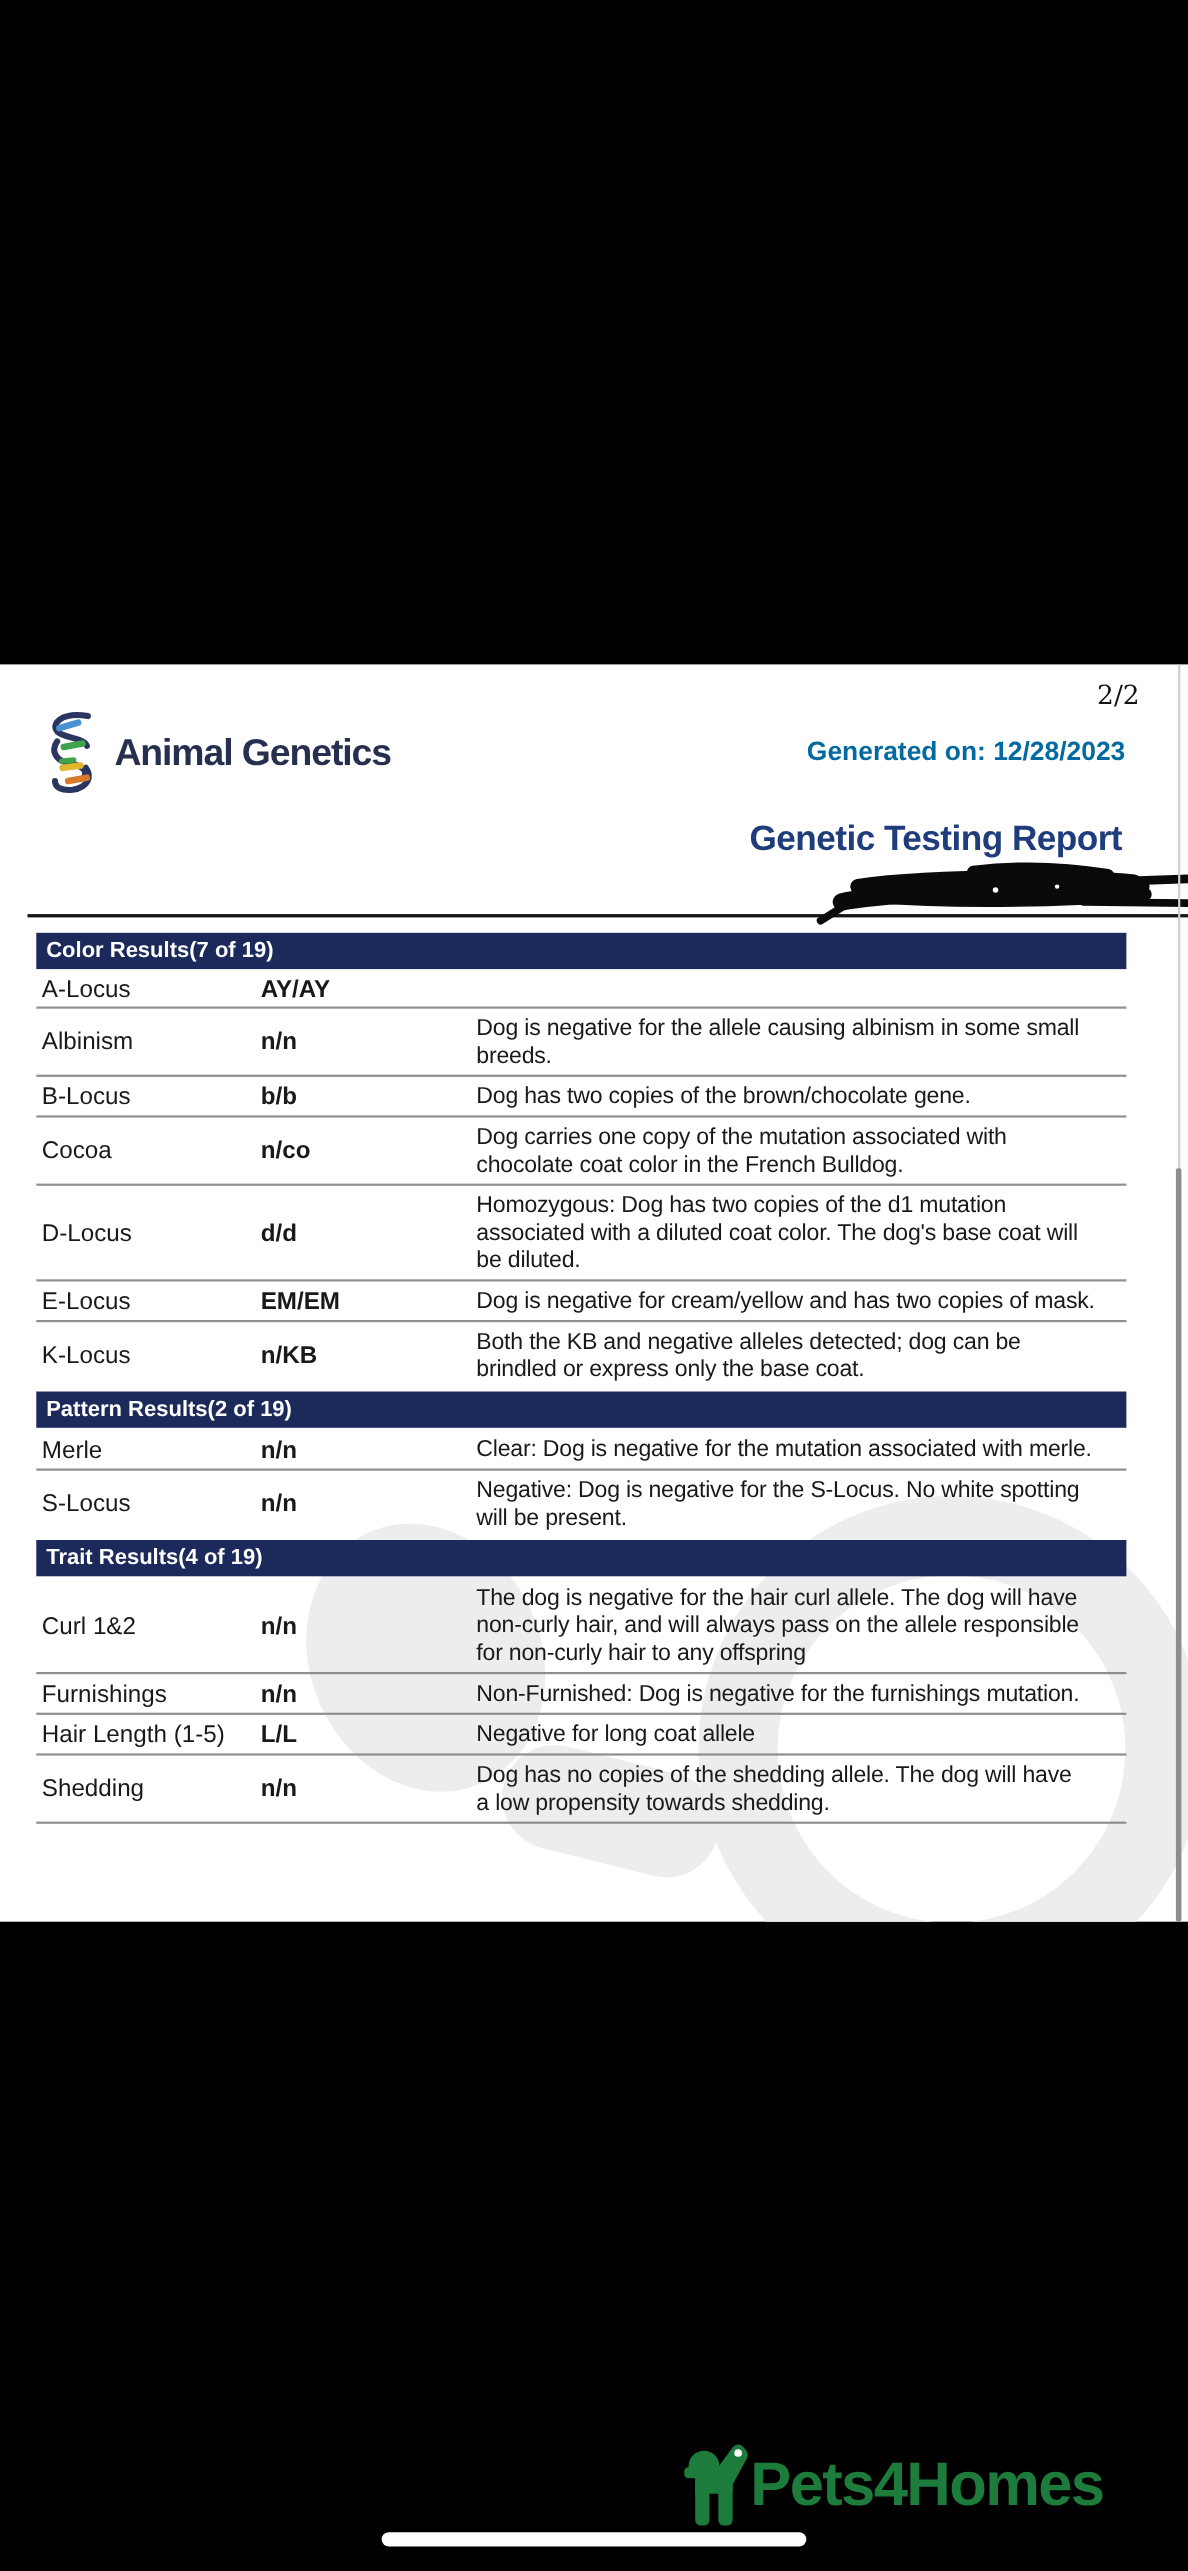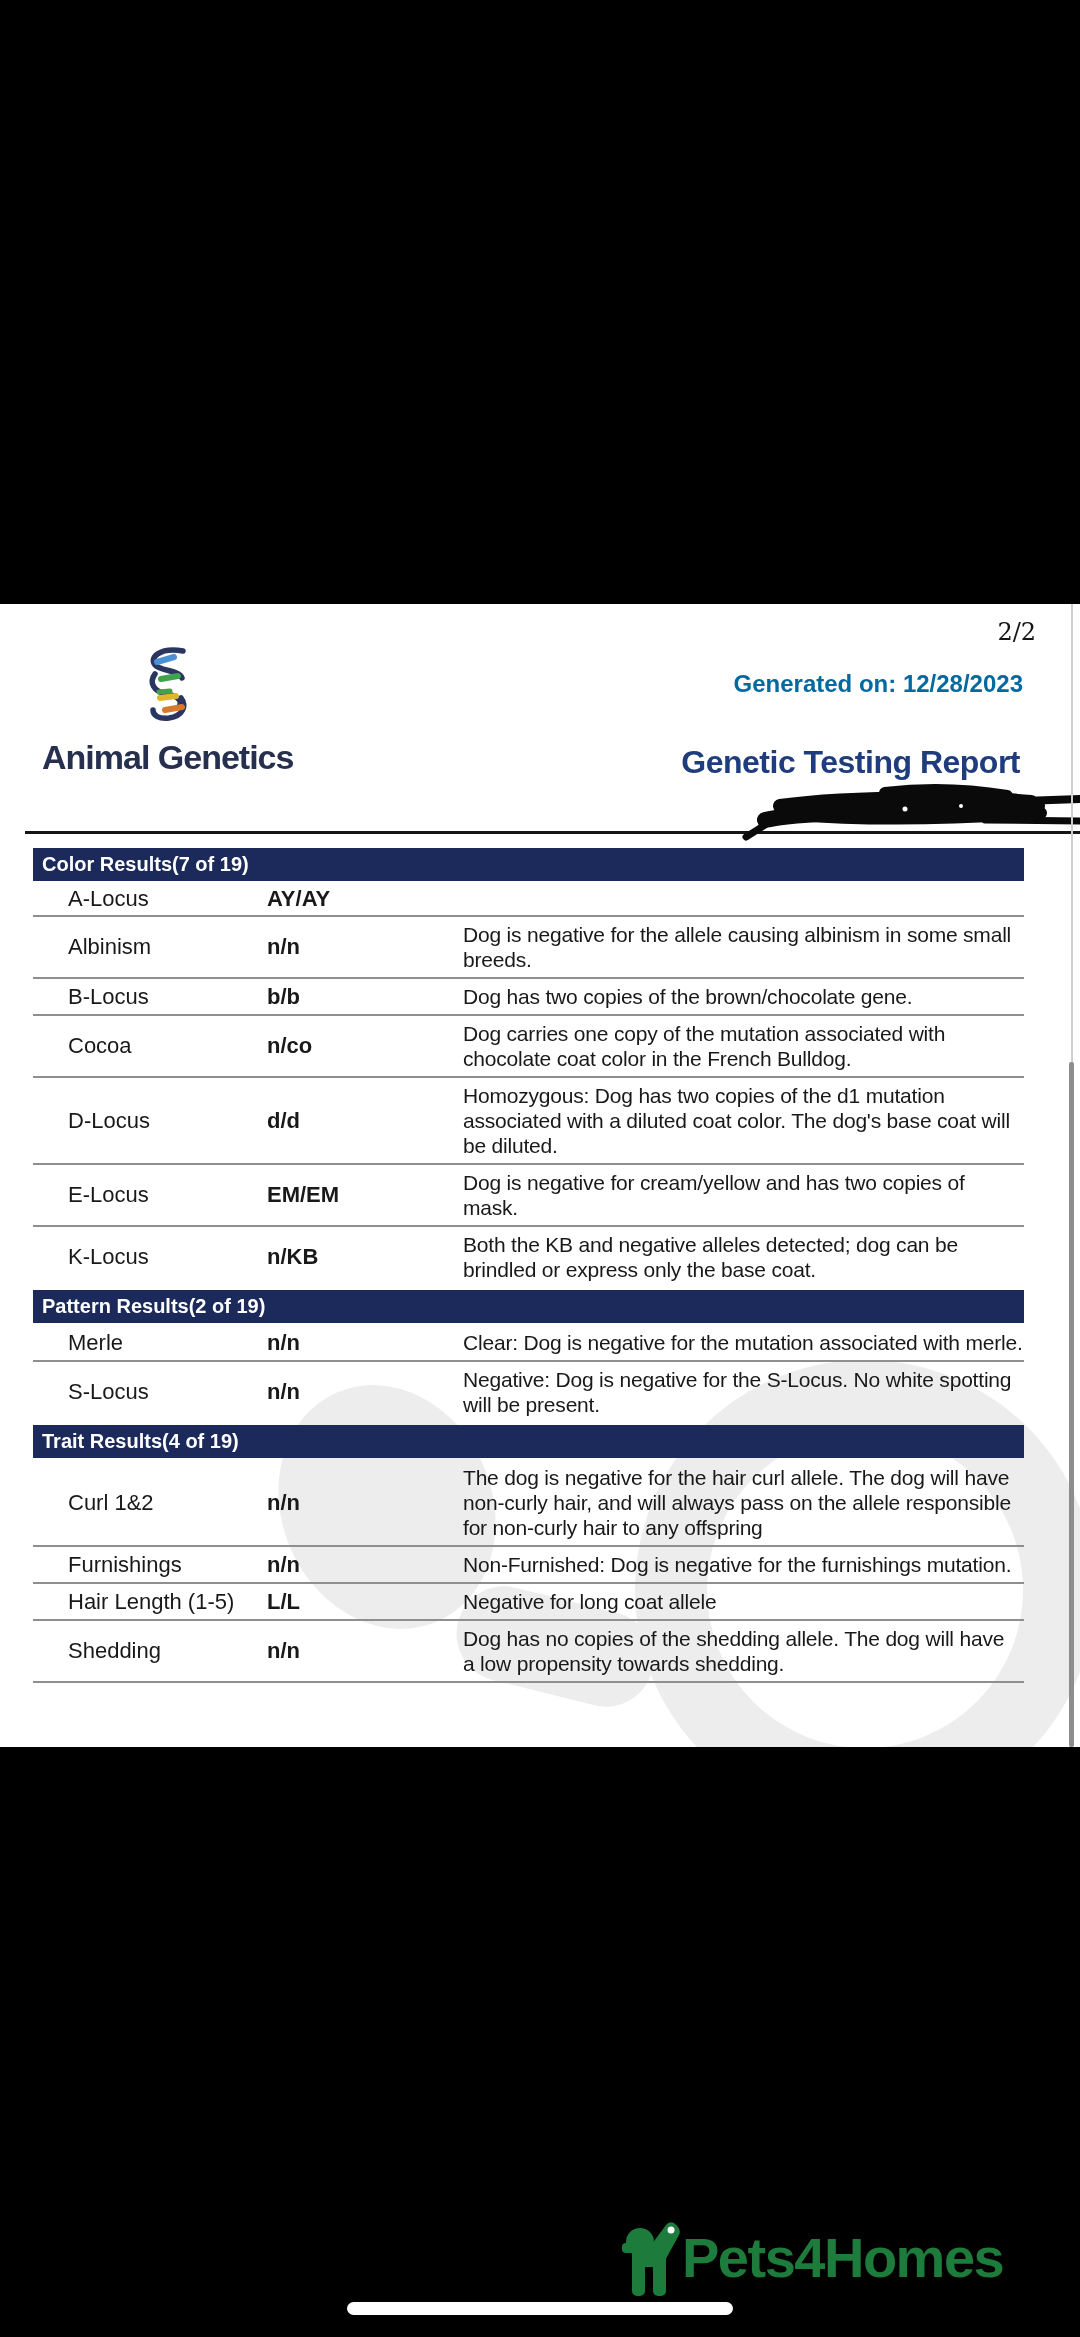--- a/index.html
+++ b/index.html
@@ -26,21 +26,21 @@
   .wm-blob-b {
     left:455px; top:995px; width:200px; height:95px; border-radius:60px;
     background:#ededed; transform:rotate(14deg);
   }
   .page-number {
     position:absolute; top:14px; right:44px; z-index:2;
     font-family:"DejaVu Serif", serif; font-size:24px; color:#141414;
   }
   .brand-row {
     position:absolute; left:42px; top:42px; z-index:2;
-    display:flex; align-items:center; gap:16px;flex-direction:column;
+    display:flex; align-items:center; gap:16px;
   }
   .brand-text {
     font-size:34px; font-weight:bold; color:#272f4f; letter-spacing:-1px;
   }
   .generated {
     position:absolute; top:66px; right:57px; z-index:2;
     font-size:24px; font-weight:bold; color:#0369a1;
   }
   .address {
     position:absolute; left:37px; top:148px; z-index:2;
@@ -62,21 +62,21 @@
   .section-header {
     height:33px; background:#1b2a5a; color:#ffffff;
     display:flex; align-items:center; padding-left:9px;
     font-size:20px; font-weight:bold; margin:3px 0 2px 0;
   }
   .row {
     display:grid; grid-template-columns:204px 196px 1fr;
     align-items:center; border-bottom:2px solid #8f8f8f;
   }
   .row.no-border { border-bottom:none; }
-  .cell { padding:3px 0;margin-left:30px; }
+  .cell { padding:3px 0; }
   .cell.locus { padding-left:5px; font-size:22px; color:#191919; }
   .cell.result { font-size:22px; font-weight:bold; color:#191919; }
   .cell.desc {
     font-size:21px; color:#191919; line-height:25px;
     white-space:pre-line; letter-spacing:-0.2px; padding:5px 0;
   }
   
   .scroll-track {
     position:absolute; top:0; bottom:0; left:1071px; width:2px;
     background:#cfcfcf; z-index:5;

